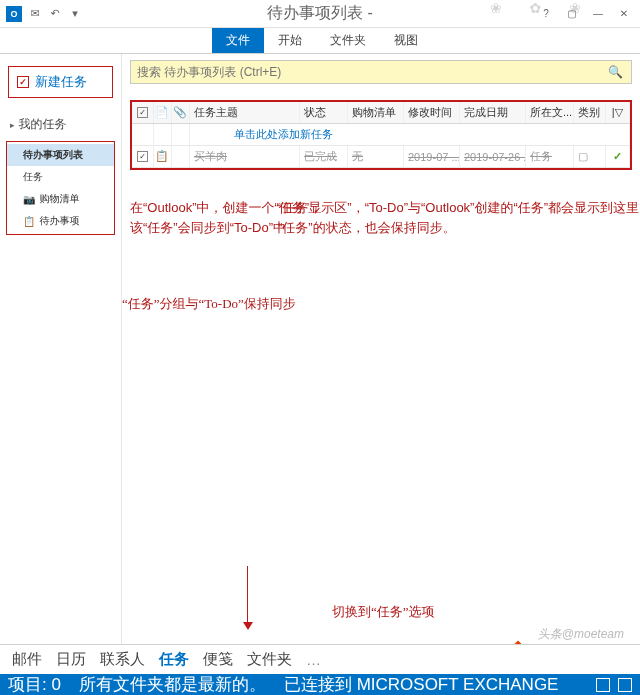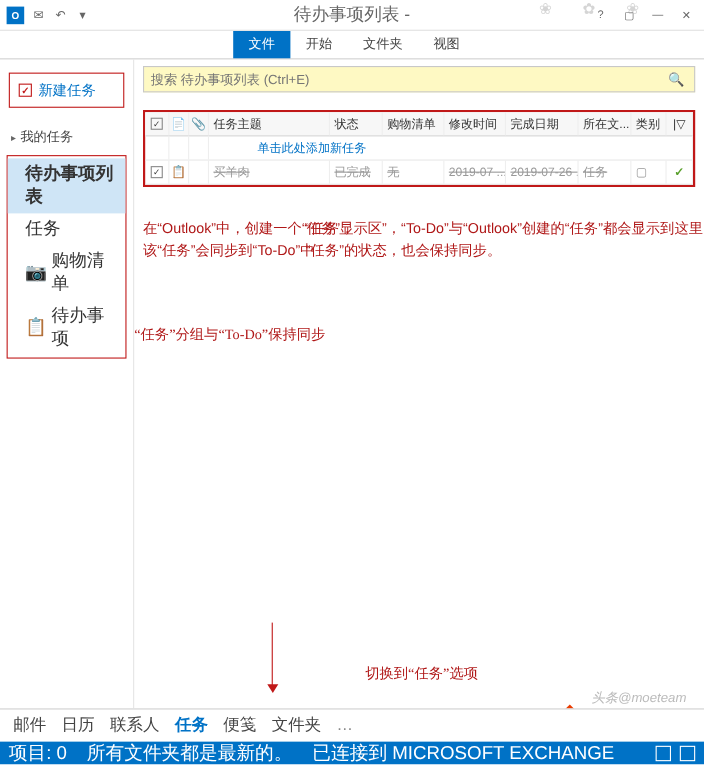--- a/index.html
+++ b/index.html
@@ -17,21 +17,21 @@
     .ribbon-tab { padding: 4px 14px; font-size: 12px; color: #444; }
     .ribbon-tab.file { background: #0072c6; color: #fff; }
     
     .content { display: flex; height: 590px; }
     
     .sidebar { width: 122px; border-right: 1px solid #e5e5e5; padding: 6px; }
     .new-task-btn { border: 1px solid #c01818; color: #0072c6; padding: 6px 8px; margin: 6px 2px 14px 2px; font-size: 13px; display: flex; align-items: center; gap: 6px; }
     .new-task-icon { color: #c01818; font-weight: bold; display:inline-flex; width:12px; height:12px; border:1px solid #c01818; align-items:center; justify-content:center; font-size:9px;}
     .side-group { color: #444; font-size: 12px; padding: 4px 4px; display: flex; align-items: center; gap: 4px; }
     .side-group .chev { font-size: 9px; color: #666; }
-    .side-item { padding: 4px 6px 4px 16px; font-size: 16px; color: #333; display: flex; align-items: center; gap: 4px; }
+    .side-item { padding: 4px 6px 4px 16px; font-size: 10px; color: #333; display: flex; align-items: center; gap: 4px; }
     .side-item.active { background: #cfe5f6; font-weight: bold; }
     .side-group-box { border: 1px solid #c01818; margin: 4px 0; padding: 2px 0; }
     
     .main { flex: 1; position: relative; padding: 6px 8px; }
     .search-bar { display: flex; align-items: center; border: 1px solid #c8c8c8; height: 24px; margin-bottom: 16px; background:#fef9c3;}
     .search-bar input { flex: 1; border: none; outline: none; padding: 0 6px; font-size: 12px; color: #888; background:transparent;}
     .search-bar .mag { padding: 0 8px; color: #0072c6; font-size: 12px; }
     
     .task-table { border: 2px solid #c01818; }
     .th-row, .add-row, .data-row { display: flex; align-items: center; height: 22px; border-bottom: 1px solid #e8e8e8; font-size: 11px; }

